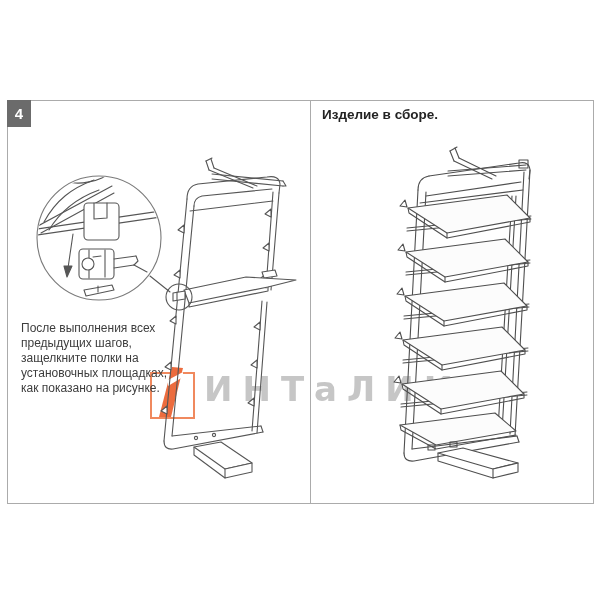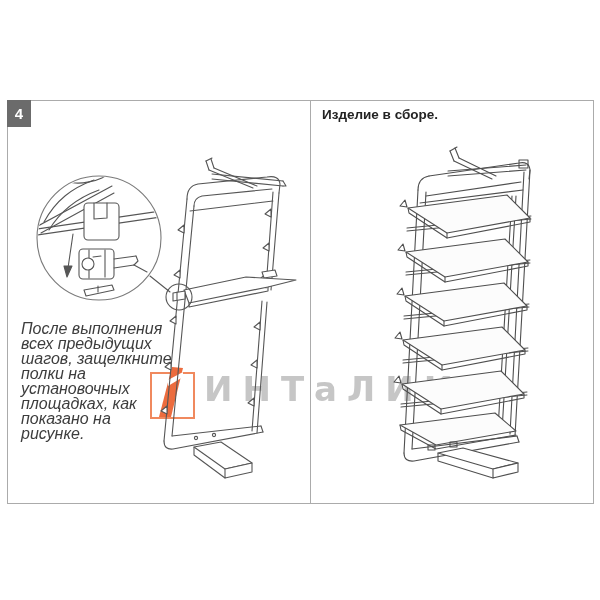--- a/index.html
+++ b/index.html
@@ -18,22 +18,22 @@
     position:absolute;left:310px;top:101px;width:1px;height:403px;background:#ababab;
   }
   .step-box{
     position:absolute;left:7px;top:100px;width:24px;height:27px;background:#6b6b6b;
     color:#ffffff;font-size:15px;font-weight:bold;display:flex;align-items:center;
     justify-content:center;z-index:6;
   }
 
   
   .instruction-text{
-    position:absolute;left:21px;top:321px;width:156px;font-size:16px;line-height:15px;
-    color:#3d3d3d;z-index:6;font-style:italic;
+    position:absolute;left:21px;top:321px;width:156px;font-size:12px;line-height:15px;
+    color:#3d3d3d;z-index:6;
   }
   .right-title{
     position:absolute;left:322px;top:107px;font-size:13.5px;font-weight:bold;color:#232323;z-index:6;
   }
 
   
   .watermark-text{
     position:absolute;left:204px;top:372px;font-size:34px;line-height:34px;font-weight:bold;
     letter-spacing:10px;color:#c6c6c6;z-index:2;white-space:nowrap;
     font-family:"DejaVu Sans","Liberation Sans",sans-serif;

